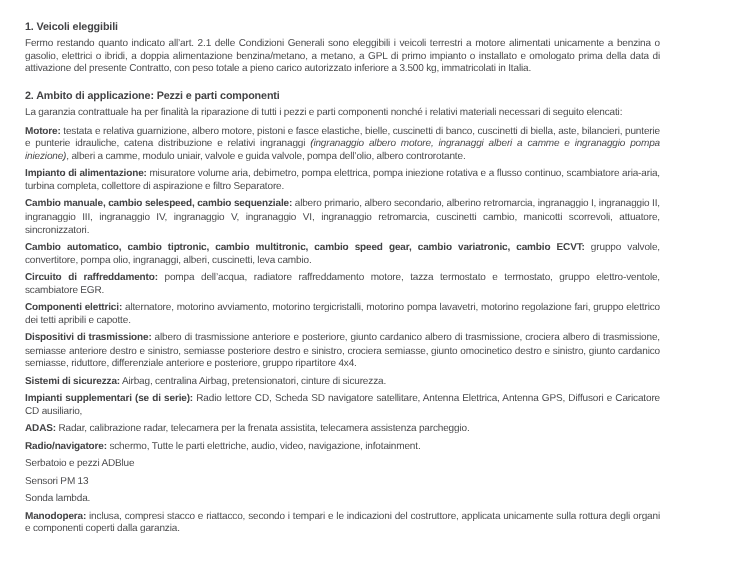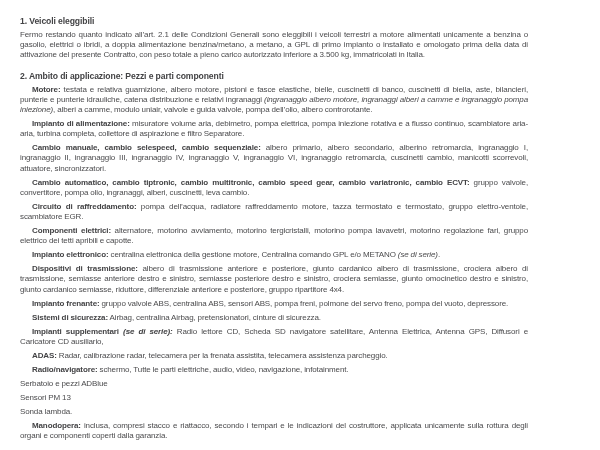--- a/index.html
+++ b/index.html
@@ -28,46 +28,45 @@
   .para {
     font-size: 8px;
     line-height: 10.2px;
     margin: 0 0 3.8px 0;
     text-align: justify;
     letter-spacing: -0.12px;
     word-spacing: -0.1px;
   }
   section.second { margin-top: 11px; }
   .intro { margin-bottom: 5px; }
-  .bold { font-weight: bold; color: #434345; margin-left: 12px; }
+  .bold { font-weight: bold; color: #434345; }
   .italic { font-style: italic; }
-  .bolditalic { font-weight: bold; font-style: italic; color: #434345; }
+  .bolditalic { font-weight: bold; color: #434345; }
 </style>
 </head>
 <body>
 
 <div class="page">
 
   <section class="first">
     <h3 class="heading">1. Veicoli eleggibili</h3>
     <p class="para">Fermo restando quanto indicato all’art. 2.1 delle Condizioni Generali sono eleggibili i veicoli terrestri a motore alimentati unicamente a benzina o gasolio, elettrici o ibridi, a doppia alimentazione benzina/metano, a metano, a GPL di primo impianto o installato e omologato prima della data di attivazione del presente Contratto, con peso totale a pieno carico autorizzato inferiore a 3.500 kg, immatricolati in Italia.</p>
   </section>
 
   <section class="second">
     <h3 class="heading">2. Ambito di applicazione: Pezzi e parti componenti</h3>
+    <p class="para intro">La garanzia contrattuale ha per finalità la riparazione di tutti i pezzi e parti componenti nonché i relativi materiali necessari di seguito elencati:</p>
     <div id="component-items">
         <p class="para"><span class="bold">Motore:</span><span> testata e relativa guarnizione, albero motore, pistoni e fasce elastiche, bielle, cuscinetti di banco, cuscinetti di biella, aste, bilancieri, punterie e punterie idrauliche, catena distribuzione e relativi ingranaggi </span><span class="italic">(ingranaggio albero motore, ingranaggi alberi a camme e ingranaggio pompa iniezione)</span><span>, alberi a camme, modulo uniair, valvole e guida valvole, pompa dell’olio, albero controrotante.</span></p>
         <p class="para"><span class="bold">Impianto di alimentazione:</span><span> misuratore volume aria, debimetro, pompa elettrica, pompa iniezione rotativa e a flusso continuo, scambiatore aria-aria, turbina completa, collettore di aspirazione e filtro Separatore.</span></p>
         <p class="para"><span class="bold">Cambio manuale, cambio selespeed, cambio sequenziale:</span><span> albero primario, albero secondario, alberino retromarcia, ingranaggio I, ingranaggio II, ingranaggio III, ingranaggio IV, ingranaggio V, ingranaggio VI, ingranaggio retromarcia, cuscinetti cambio, manicotti scorrevoli, attuatore, sincronizzatori.</span></p>
         <p class="para"><span class="bold">Cambio automatico, cambio tiptronic, cambio multitronic, cambio speed gear, cambio variatronic, cambio ECVT:</span><span> gruppo valvole, convertitore, pompa olio, ingranaggi, alberi, cuscinetti, leva cambio.</span></p>
         <p class="para"><span class="bold">Circuito di raffreddamento:</span><span> pompa dell’acqua, radiatore raffreddamento motore, tazza termostato e termostato, gruppo elettro-ventole, scambiatore EGR.</span></p>
         <p class="para"><span class="bold">Componenti elettrici:</span><span> alternatore, motorino avviamento, motorino tergicristalli, motorino pompa lavavetri, motorino regolazione fari, gruppo elettrico dei tetti apribili e capotte.</span></p>
-        <p class="para"><span class="bold">Impianto elettronico:</span><span> centralina elettronica della gestione motore, Centralina comando GPL e/o METANO </span><span class="italic">(se di serie)</span><span>.</span></p>
         <p class="para"><span class="bold">Dispositivi di trasmissione:</span><span> albero di trasmissione anteriore e posteriore, giunto cardanico albero di trasmissione, crociera albero di trasmissione, semiasse anteriore destro e sinistro, semiasse posteriore destro e sinistro, crociera semiasse, giunto omocinetico destro e sinistro, giunto cardanico semiasse, riduttore, differenziale anteriore e posteriore, gruppo ripartitore 4x4.</span></p>
-        <p class="para"><span class="bold">Impianto frenante:</span><span> gruppo valvole ABS, centralina ABS, sensori ABS, pompa freni, polmone del servo freno, pompa del vuoto, depressore.</span></p>
         <p class="para"><span class="bold">Sistemi di sicurezza:</span><span> Airbag, centralina Airbag, pretensionatori, cinture di sicurezza.</span></p>
         <p class="para"><span class="bold">Impianti supplementari </span><span class="bolditalic">(se di serie):</span><span> Radio lettore CD, Scheda SD navigatore satellitare, Antenna Elettrica, Antenna GPS, Diffusori e Caricatore CD ausiliario,</span></p>
         <p class="para"><span class="bold">ADAS:</span><span> Radar, calibrazione radar, telecamera per la frenata assistita, telecamera assistenza parcheggio.</span></p>
         <p class="para"><span class="bold">Radio/navigatore:</span><span> schermo, Tutte le parti elettriche, audio, video, navigazione, infotainment.</span></p>
         <p class="para"><span>Serbatoio e pezzi ADBlue</span></p>
         <p class="para"><span>Sensori PM 13</span></p>
         <p class="para"><span>Sonda lambda.</span></p>
         <p class="para"><span class="bold">Manodopera:</span><span> inclusa, compresi stacco e riattacco, secondo i tempari e le indicazioni del costruttore, applicata unicamente sulla rottura degli organi e componenti coperti dalla garanzia.</span></p>
       </div>
   </section>

